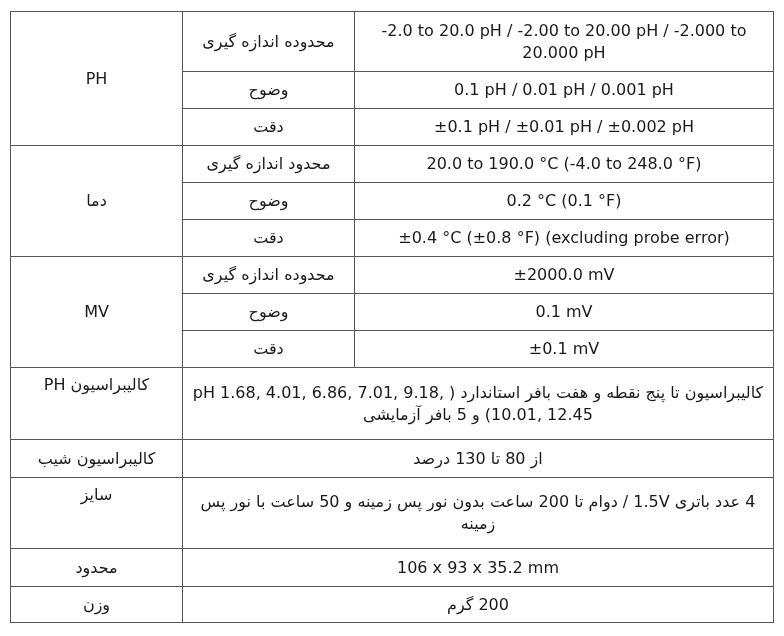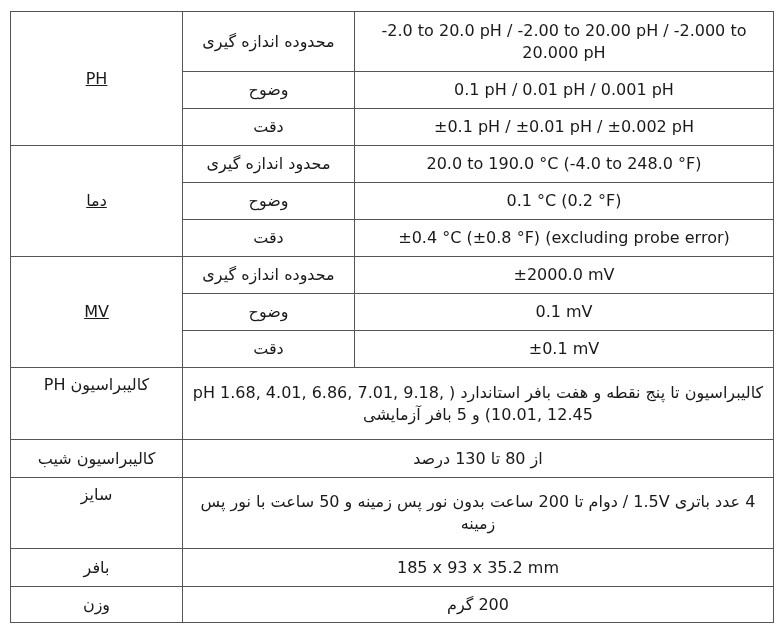--- a/index.html
+++ b/index.html
@@ -7,21 +7,21 @@
          font-family:"DejaVu Sans", "Liberation Sans", sans-serif; color:#1a1a1a; }
   .spec-table { position:absolute; left:10px; top:11px; width:764px;
                 border-collapse:collapse; table-layout:fixed; }
   .spec-table td { border:1.5px solid #555; text-align:center; vertical-align:middle;
                    padding:0 6px; font-size:16px; line-height:22px; }
   .c1 { width:172px; }
   .c2 { width:172px; }
   .c3 { width:419px; }
   .rtl { direction:rtl; }
   .ltr { direction:ltr; }
-  .group-label { font-size:18px;text-decoration:underline; }
+  .group-label { font-size:18px; }
   .lh-wide { line-height:34px; }
 </style>
 </head>
 <body>
 
 <table class="spec-table">
   <colgroup>
       <col class="c1">
       <col class="c2">
       <col class="c3">
@@ -42,21 +42,21 @@
       <td class="ltr">±0.1 pH / ±0.01 pH / ±0.002 pH</td>
     </tr>
 
     <tr style="height:37px">
       <td rowspan="3" class="group-label rtl">دما</td>
       <td class="rtl">محدود اندازه گیری</td>
       <td class="ltr">20.0 to 190.0 °C (-4.0 to 248.0 °F)</td>
     </tr>
     <tr style="height:37px">
       <td class="rtl">وضوح</td>
-      <td class="ltr">0.1 °C (0.2 °F)</td>
+      <td class="ltr">0.2 °C (0.1 °F)</td>
     </tr>
     <tr style="height:37px">
       <td class="rtl">دقت</td>
       <td class="ltr">±0.4 °C (±0.8 °F) (excluding probe error)</td>
     </tr>
 
     <tr style="height:37px">
       <td rowspan="3" class="group-label">MV</td>
       <td class="rtl">محدوده اندازه گیری</td>
       <td class="ltr">±2000.0 mV</td>
@@ -76,21 +76,21 @@
     </tr>
     <tr style="height:38px">
       <td class="rtl">کالیبراسیون شیب</td>
       <td colspan="2" class="rtl">از 80 تا 130 درصد</td>
     </tr>
     <tr style="height:71px">
       <td class="rtl" style="vertical-align:top;padding-top:6px">سایز</td>
       <td colspan="2" class="rtl lh-wide">4 عدد باتری 1.5V / دوام تا 200 ساعت بدون نور پس زمینه و 50 ساعت با نور پس زمینه</td>
     </tr>
     <tr style="height:38px">
-      <td class="rtl">بافر</td>
-      <td colspan="2" class="ltr">185 x 93 x 35.2 mm</td>
+      <td class="rtl">محدود</td>
+      <td colspan="2" class="ltr">106 x 93 x 35.2 mm</td>
     </tr>
     <tr style="height:36px">
       <td class="rtl">وزن</td>
       <td colspan="2" class="rtl">200 گرم</td>
     </tr>
   </tbody>
 </table>
 
 </body></html>

